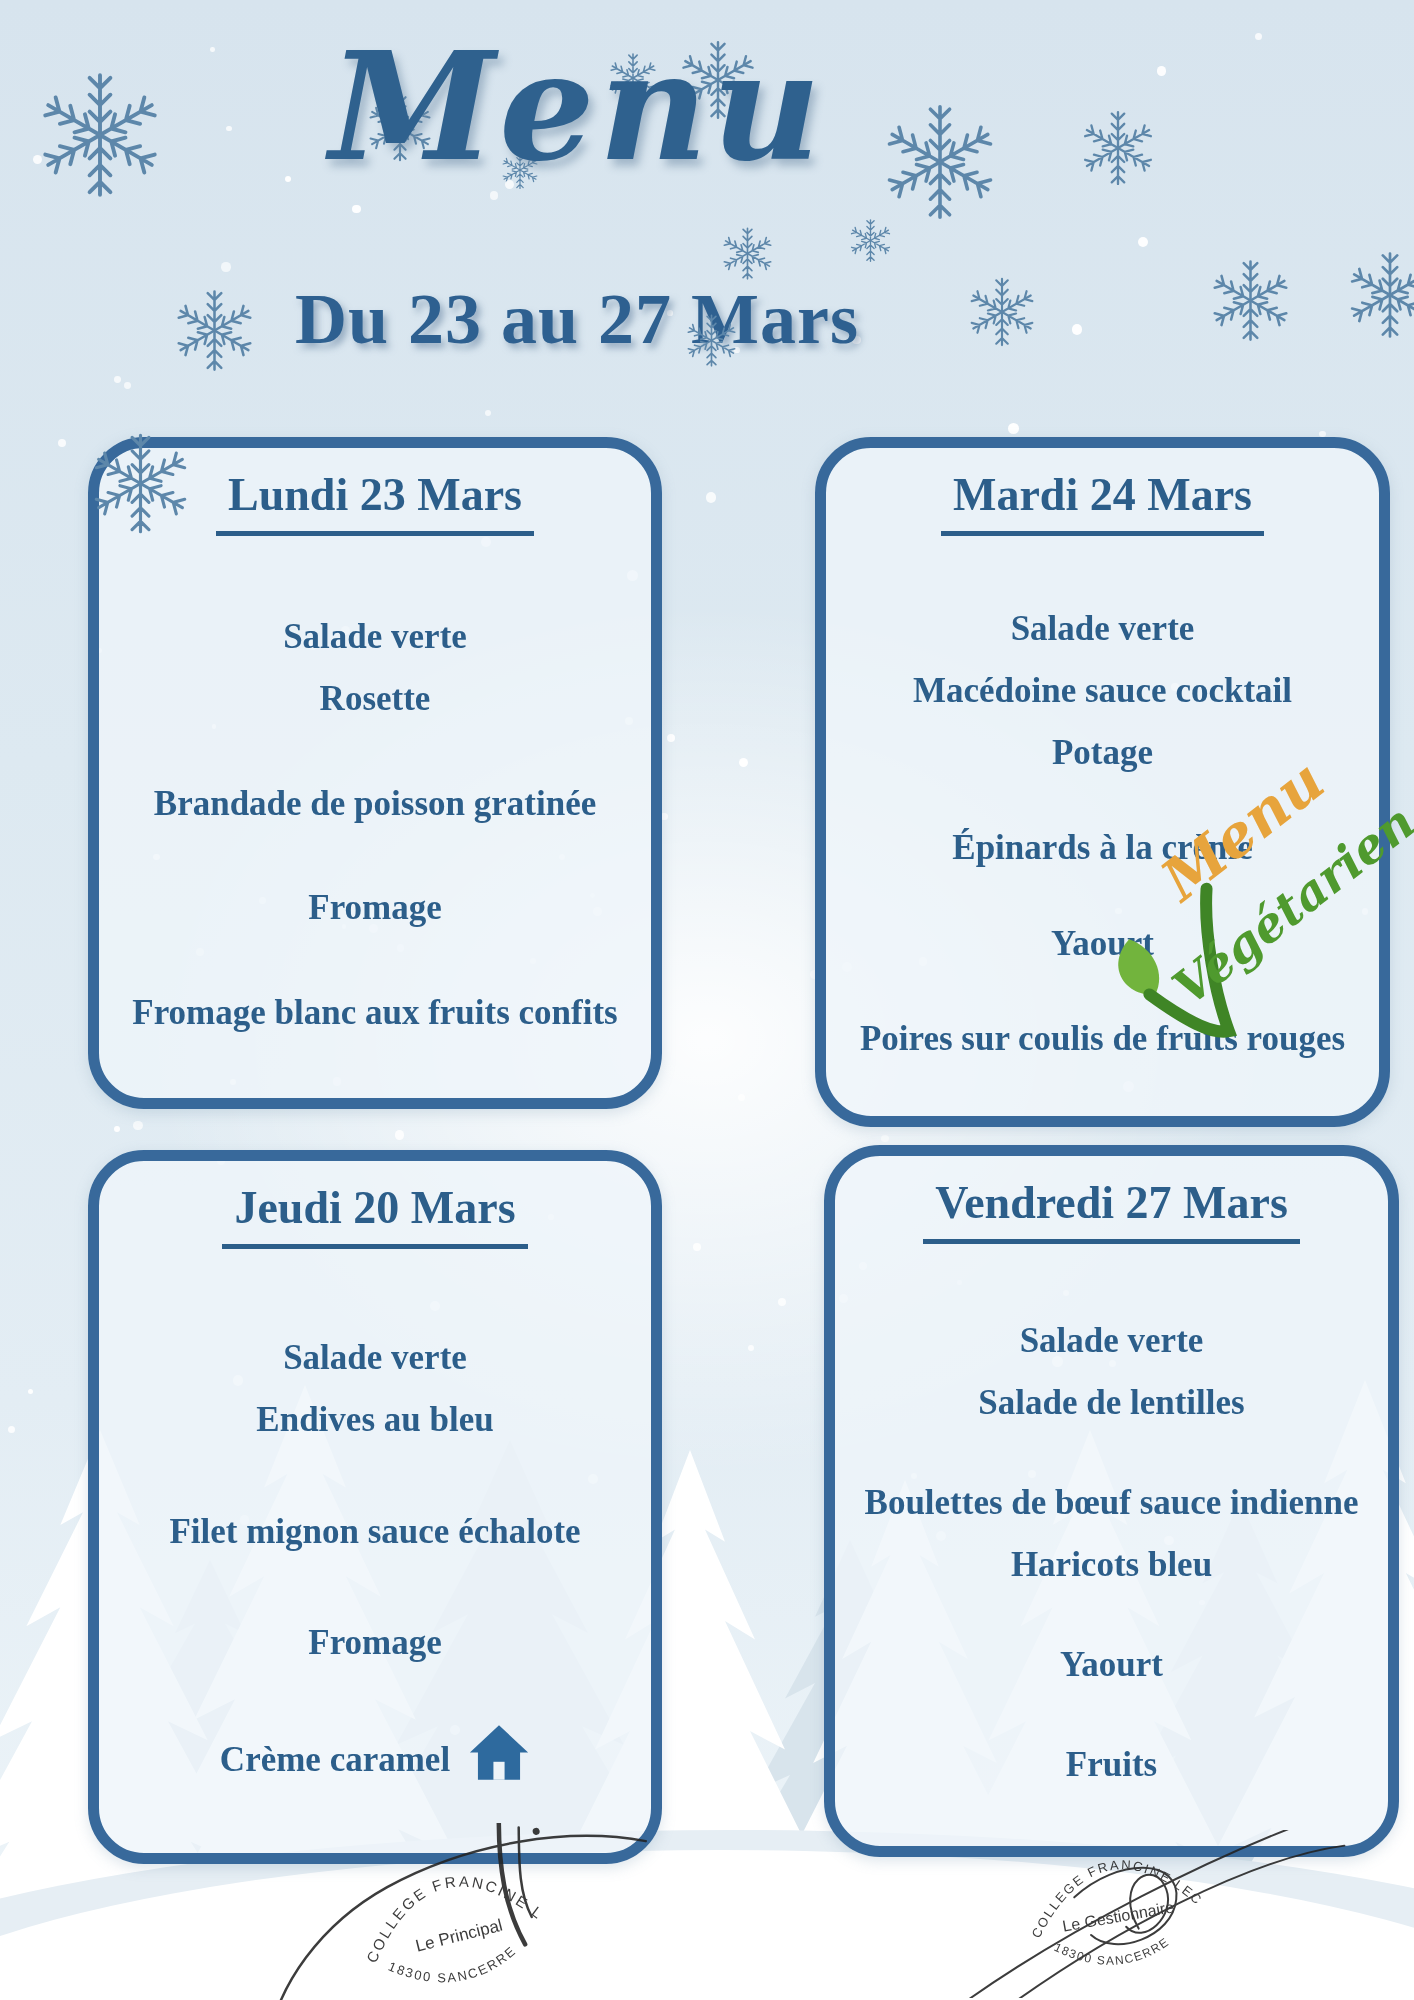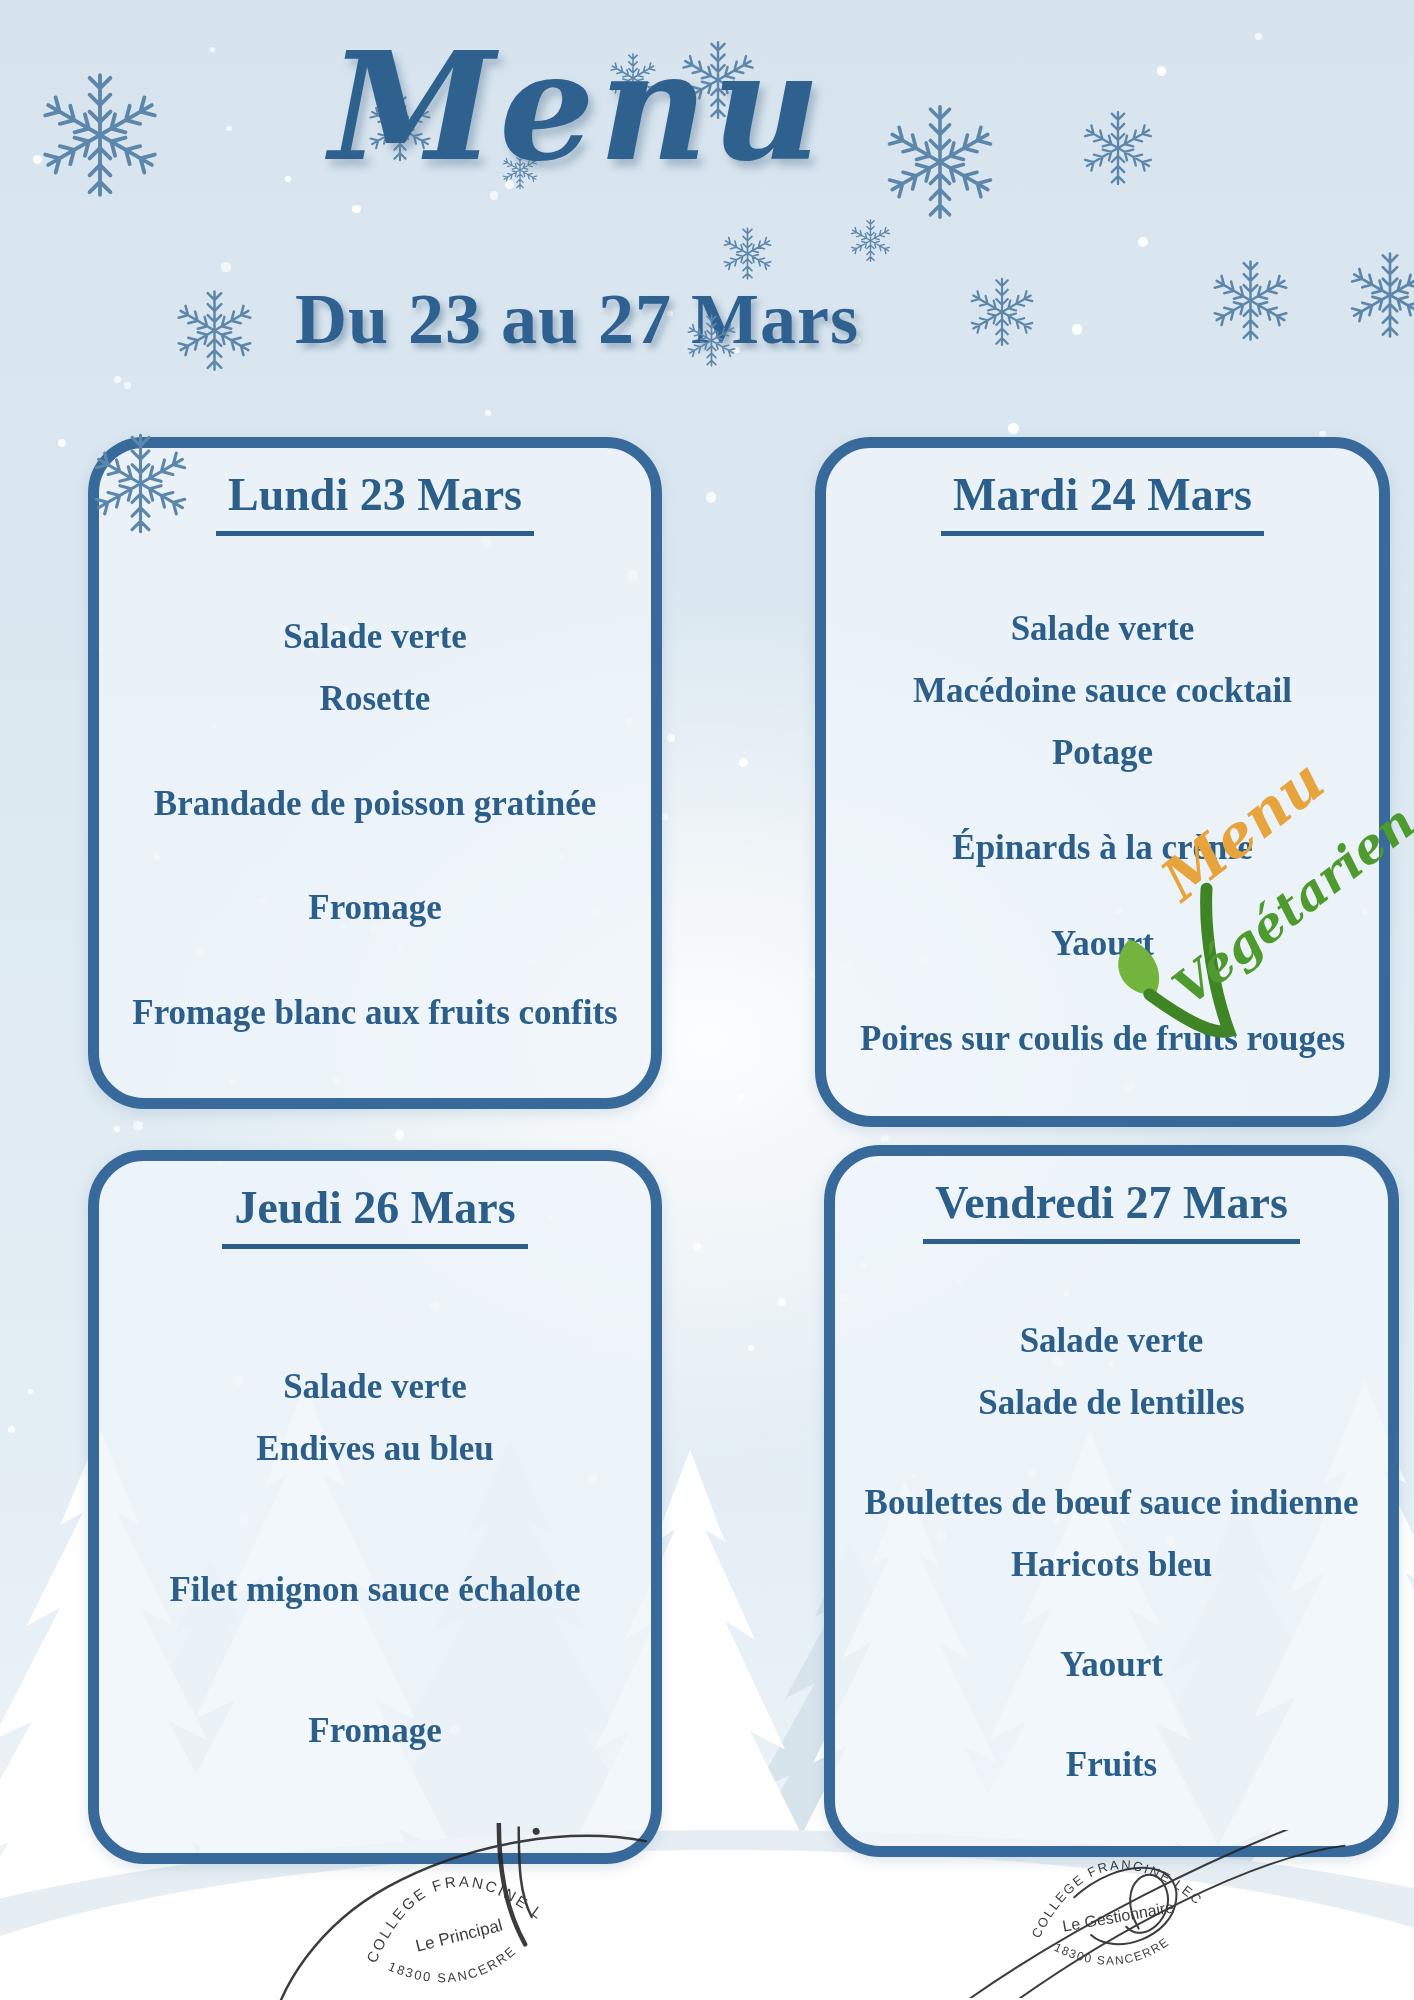--- a/index.html
+++ b/index.html
@@ -200,31 +200,39 @@
       <div class="group">
         <div class="line">Yaourt</div>
       </div>
       <div class="group">
         <div class="line">Poires sur coulis de fruits rouges</div>
       </div>
     </div>
   </section>
 
   <section class="card card-jeudi">
-    <h3 class="day-title"><span>Jeudi 26 Mars</span></h3>
+    <h3 class="day-title"><span>Jeudi 20 Mars</span></h3>
     <div class="courses">
       <div class="group">
         <div class="line">Salade verte</div>
         <div class="line">Endives au bleu</div>
       </div>
       <div class="group">
         <div class="line">Filet mignon sauce échalote</div>
       </div>
       <div class="group">
         <div class="line">Fromage</div>
+      </div>
+      <div class="group">
+        <div class="line with-icon">
+          <span>Crème caramel</span><svg width="62" height="57" viewBox="0 0 100 92">
+              <path d="M50,2 L97,46 L84,46 L84,90 L16,90 L16,46 L3,46 Z" fill="#2e6a9e"></path>
+              <rect x="41" y="61" width="18" height="29" fill="#eef4f8"></rect>
+            </svg>
+        </div>
       </div>
     </div>
   </section>
 
   <section class="card card-vendredi">
     <h3 class="day-title"><span>Vendredi 27 Mars</span></h3>
     <div class="courses">
       <div class="group">
         <div class="line">Salade verte</div>
         <div class="line">Salade de lentilles</div>

